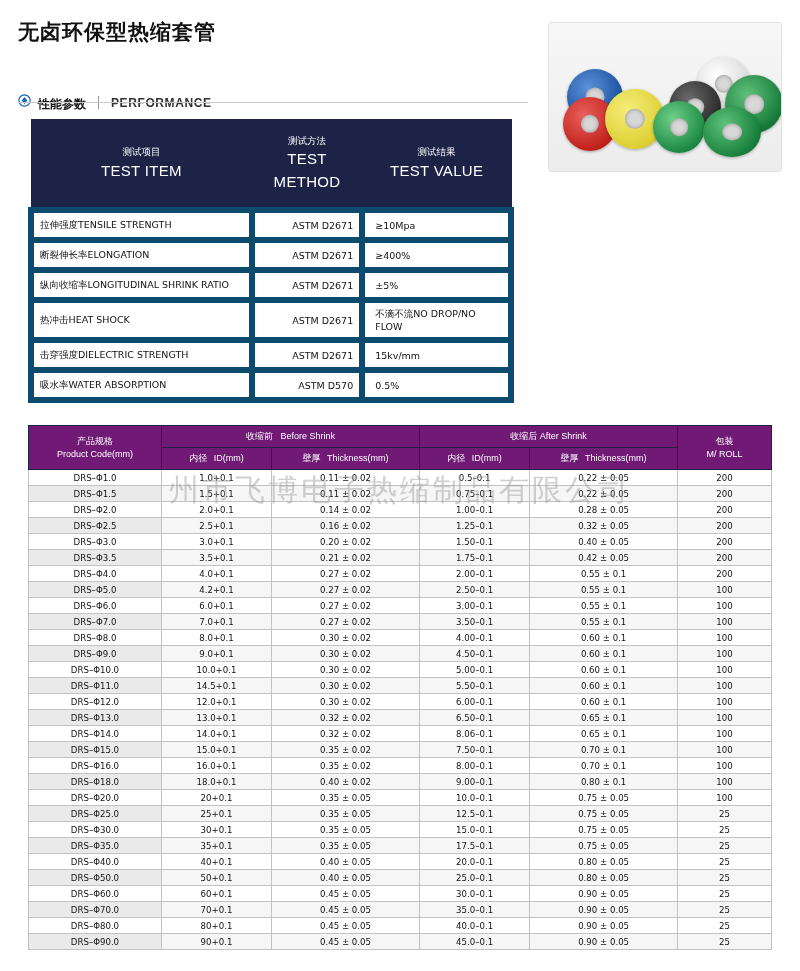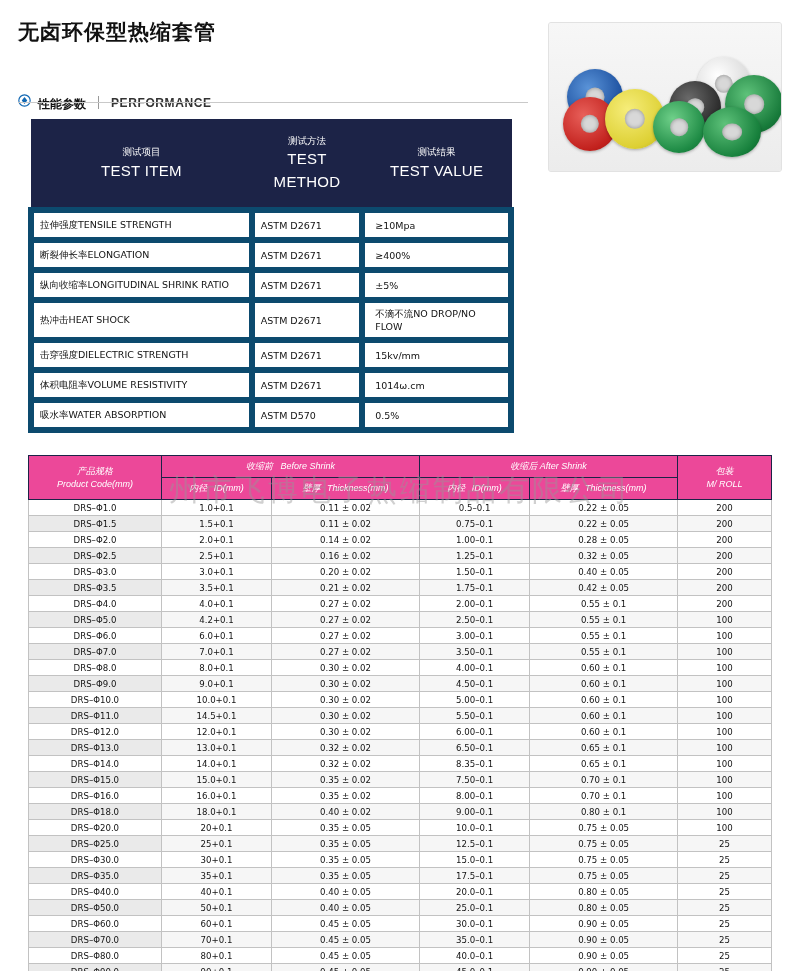--- a/index.html
+++ b/index.html
@@ -149,43 +149,42 @@
   }
   .perf-table td {
     font-size: 9.5px;
     border: 6px solid #0c4a6e;
     padding: 5px 6px;
     height: 14px;
     color: #111;
     font-family: "DejaVu Sans", sans-serif;
   }
   .perf-table td.c2, .perf-table td.c3 {
-    text-align: left;
+    text-align: right;
   }
   .perf-table td.c3 {
     text-align: left;
     padding-left: 10px;
   }
 
   
   .spec-wrap {
     margin: 0 0 0 28px;
     width: 744px;
     position: relative;
   }
   .spec-table th {
-    background: #ec4899;
+    background: #701a75;
     color: #fff;
     font-weight: normal;
     font-size: 9px;
     padding: 4px 18px;
     border: 1px solid #1c2347;
     text-align: center;
     line-height: 1.45;
-    font-style: italic;
   }
   .spec-table th .cn {
     display: block;
     font-family: "DejaVu Sans", sans-serif;
   }
   .spec-table td {
     font-size: 8.6px;
     text-align: center;
     border: 1px solid #c2c2c2;
     padding: 2px 2px;
@@ -315,25 +314,20 @@
             <td class="c1">热冲击HEAT SHOCK</td>
             <td class="c2">ASTM D2671</td>
             <td class="c3">不滴不流NO DROP/NO FLOW</td>
           </tr>
         <tr>
             <td class="c1">击穿强度DIELECTRIC STRENGTH</td>
             <td class="c2">ASTM D2671</td>
             <td class="c3">15kv/mm</td>
           </tr>
         <tr>
-            <td class="c1">体积电阻率VOLUME RESISTIVITY</td>
-            <td class="c2">ASTM D2671</td>
-            <td class="c3">1014ω.cm</td>
-          </tr>
-        <tr>
             <td class="c1">吸水率WATER ABSORPTION</td>
             <td class="c2">ASTM D570</td>
             <td class="c3">0.5%</td>
           </tr>
       </tbody>
     </table>
   </div>
 
   <div class="section-gap"></div>
 
@@ -504,21 +498,21 @@
             <td>13.0+0.1</td>
             <td>0.32 ± 0.02</td>
             <td>6.50–0.1</td>
             <td>0.65 ± 0.1</td>
             <td>100</td>
           </tr>
         <tr>
             <td class="code">DRS–Φ14.0</td>
             <td>14.0+0.1</td>
             <td>0.32 ± 0.02</td>
-            <td>8.35–0.1</td>
+            <td>8.06–0.1</td>
             <td>0.65 ± 0.1</td>
             <td>100</td>
           </tr>
         <tr>
             <td class="code">DRS–Φ15.0</td>
             <td>15.0+0.1</td>
             <td>0.35 ± 0.02</td>
             <td>7.50–0.1</td>
             <td>0.70 ± 0.1</td>
             <td>100</td>

